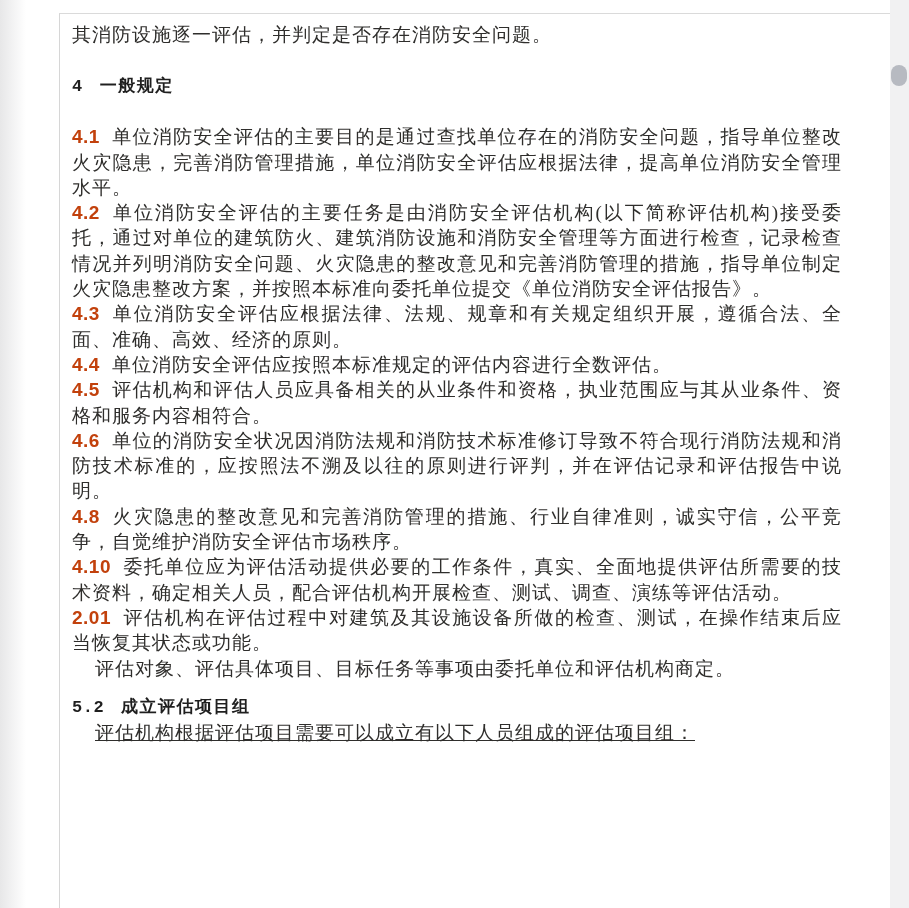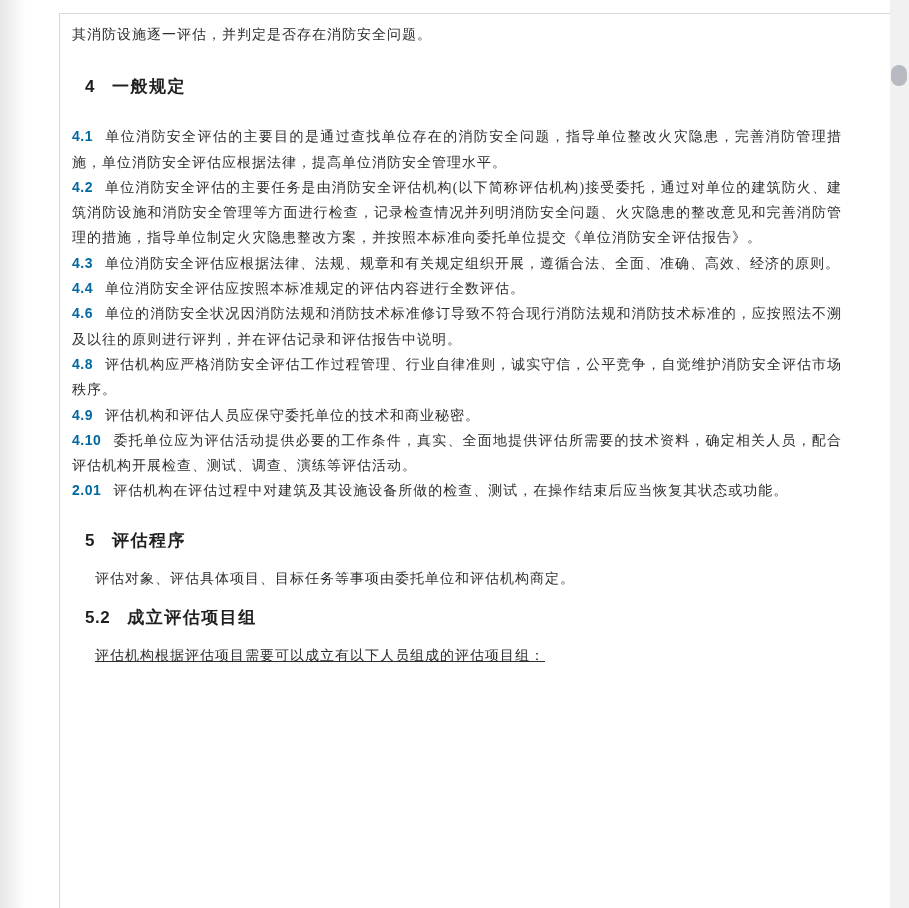--- a/index.html
+++ b/index.html
@@ -17,33 +17,33 @@
     position:absolute;left:59px;top:13px;right:18px;height:920px;
     background:#ffffff;
     border-top:1px solid #dadada;
     border-left:1px solid #d6d6d6;
     padding:8px 49px 0 12px;
     box-sizing:border-box;
   }
   .textcol{width:770px;}
   p.body{
     margin:0;
-    font-size:14px;line-height:25.3px;
+    font-size:19px;line-height:25.3px;
     letter-spacing:1px;
     text-align:justify;
     color:#2f2e2c;
   }
   .clause-num{
     font-family:"Liberation Sans","DejaVu Sans",sans-serif;
-    font-weight:bold;color:#0369a1;
+    font-weight:bold;color:#c2410c;
     margin-right:12px;letter-spacing:0.5px;
   }
   .sec-heading{
-    margin:13px;
-    font-family:Liberation Sans, sans-serif;
+    margin:0;
+    font-family:Liberation Mono, monospace;
     font-weight:bold;font-size:17px;line-height:25px;
     color:#1f1f1f;letter-spacing:1.5px;
   }
   .sec-heading .sec-num{margin-right:17px;letter-spacing:0.5px;}
   .h-sec4{margin-top:27px;margin-bottom:25px;}
   .h-sec5{margin-top:24px;}
   .h-sub51{margin-top:23px;}
   .h-sub52{margin-top:14px;}
   .indent{padding-left:23px;margin-top:15px;}
   .indent2{padding-left:23px;margin-top:8px;text-decoration:underline;}
@@ -77,36 +77,33 @@
 
     <div id="clauses">
   <p class="body"><span class="clause-num">4.1</span><span class="clause-text">单位消防安全评估的主要目的是通过查找单位存在的消防安全问题，指导单位整改火灾隐患，完善消防管理措施，单位消防安全评估应根据法律，提高单位消防安全管理水平。</span></p>
 
   <p class="body"><span class="clause-num">4.2</span><span class="clause-text">单位消防安全评估的主要任务是由消防安全评估机构(以下简称评估机构)接受委托，通过对单位的建筑防火、建筑消防设施和消防安全管理等方面进行检查，记录检查情况并列明消防安全问题、火灾隐患的整改意见和完善消防管理的措施，指导单位制定火灾隐患整改方案，并按照本标准向委托单位提交《单位消防安全评估报告》。</span></p>
 
   <p class="body"><span class="clause-num">4.3</span><span class="clause-text">单位消防安全评估应根据法律、法规、规章和有关规定组织开展，遵循合法、全面、准确、高效、经济的原则。</span></p>
 
   <p class="body"><span class="clause-num">4.4</span><span class="clause-text">单位消防安全评估应按照本标准规定的评估内容进行全数评估。</span></p>
 
+  <p class="body"><span class="clause-num">4.5</span><span class="clause-text">评估机构和评估人员应具备相关的从业条件和资格，执业范围应与其从业条件、资格和服务内容相符合。</span></p>
 
   <p class="body"><span class="clause-num">4.6</span><span class="clause-text">单位的消防安全状况因消防法规和消防技术标准修订导致不符合现行消防法规和消防技术标准的，应按照法不溯及以往的原则进行评判，并在评估记录和评估报告中说明。</span></p>
 
 
-  <p class="body"><span class="clause-num">4.8</span><span class="clause-text">评估机构应严格消防安全评估工作过程管理、行业自律准则，诚实守信，公平竞争，自觉维护消防安全评估市场秩序。</span></p>
+  <p class="body"><span class="clause-num">4.8</span><span class="clause-text">火灾隐患的整改意见和完善消防管理的措施、行业自律准则，诚实守信，公平竞争，自觉维护消防安全评估市场秩序。</span></p>
 
-  <p class="body"><span class="clause-num">4.9</span><span class="clause-text">评估机构和评估人员应保守委托单位的技术和商业秘密。</span></p>
 
   <p class="body"><span class="clause-num">4.10</span><span class="clause-text">委托单位应为评估活动提供必要的工作条件，真实、全面地提供评估所需要的技术资料，确定相关人员，配合评估机构开展检查、测试、调查、演练等评估活动。</span></p>
 
   <p class="body"><span class="clause-num">2.01</span><span class="clause-text">评估机构在评估过程中对建筑及其设施设备所做的检查、测试，在操作结束后应当恢复其状态或功能。</span></p>
 </div>
 
-    <h2 class="sec-heading h-sec5">
-      <span class="sec-num">5</span><span>评估程序</span>
-    </h2>
 
 
     <p class="body indent">评估对象、评估具体项目、目标任务等事项由委托单位和评估机构商定。</p>
 
     <h3 class="sec-heading h-sub52">
       <span class="sec-num">5.2</span><span>成立评估项目组</span>
     </h3>
 
     <p class="body indent2">评估机构根据评估项目需要可以成立有以下人员组成的评估项目组：</p>
 

